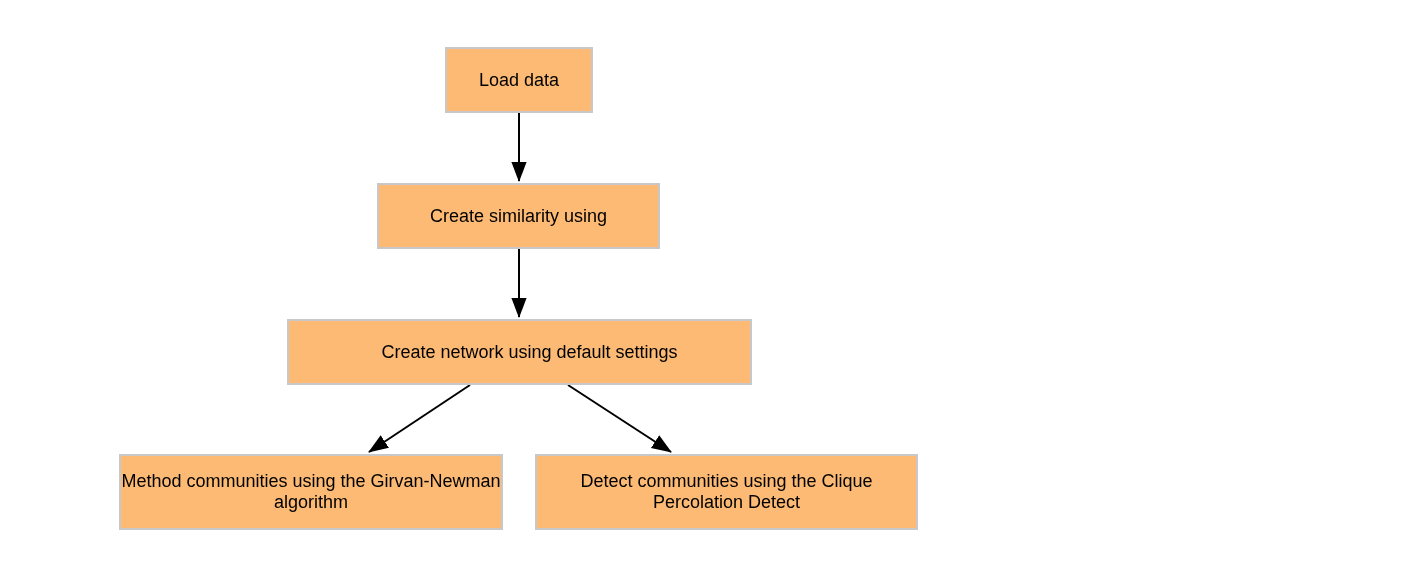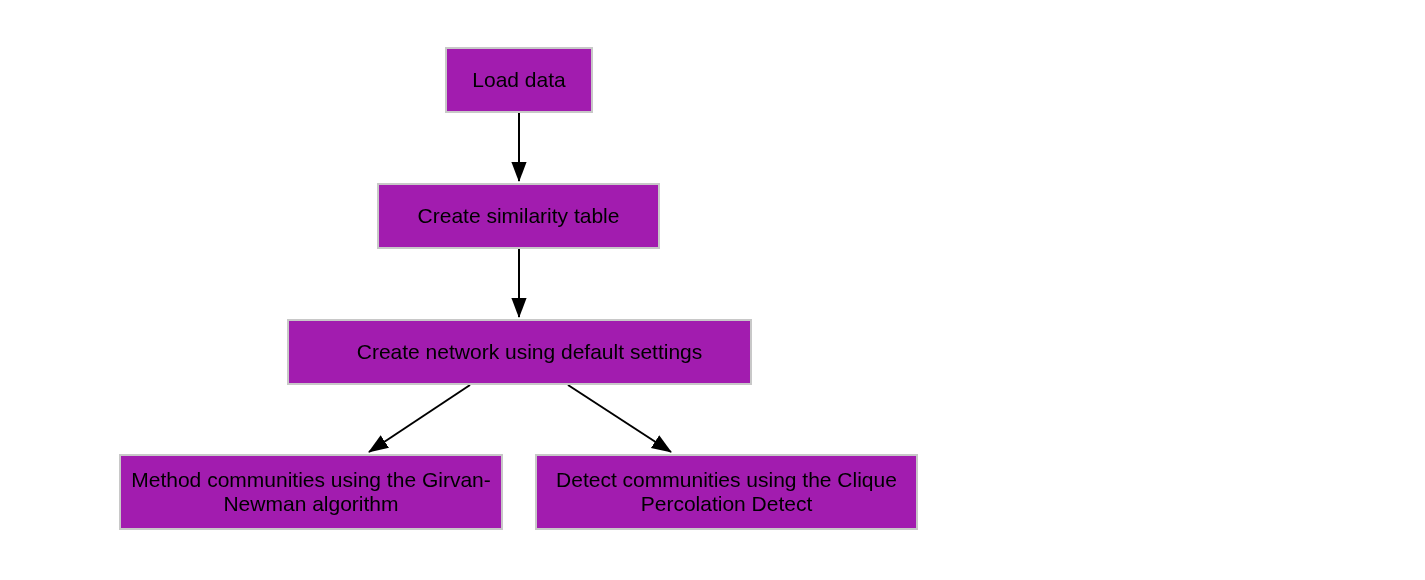--- a/index.html
+++ b/index.html
@@ -19,23 +19,23 @@
     position: absolute;
     left: 0;
     top: 0;
     width: 1425px;
     height: 580px;
   }
   .node {
     position: absolute;
     box-sizing: border-box;
     border: 2px solid #c8c8c8;
-    background: #a21caf;
+    background: #fdba74;
     color: #000000;
-    font-size: 21px;
+    font-size: 18px;
     line-height: 1.15;
     display: flex;
     align-items: center;
     justify-content: center;
     text-align: center;
   }
   .node.one-line { white-space: nowrap; }
   .node-load-data            { left: 445px; top: 47px;  width: 148px; height: 66px; }
   .node-create-similarity    { left: 377px; top: 183px; width: 283px; height: 66px; }
   .node-create-network       { left: 287px; top: 319px; width: 465px; height: 66px; padding-left: 20px; }
@@ -61,21 +61,21 @@
     <line class="edge" x1="519" y1="249" x2="519" y2="317" marker-end="url(#arrowhead)"></line>
     <line class="edge" x1="470" y1="385" x2="369" y2="452" marker-end="url(#arrowhead)"></line>
     <line class="edge" x1="568" y1="385" x2="671" y2="452" marker-end="url(#arrowhead)"></line>
   </svg>
 
   <div class="node one-line node-load-data">
     <span>Load data</span>
   </div>
 
   <div class="node one-line node-create-similarity">
-    <span>Create similarity table</span>
+    <span>Create similarity using</span>
   </div>
 
   <div class="node one-line node-create-network">
     <span>Create network using default settings</span>
   </div>
 
   <div class="node node-girvan-newman">
     <span>Method communities using the Girvan-Newman algorithm</span>
   </div>
 

